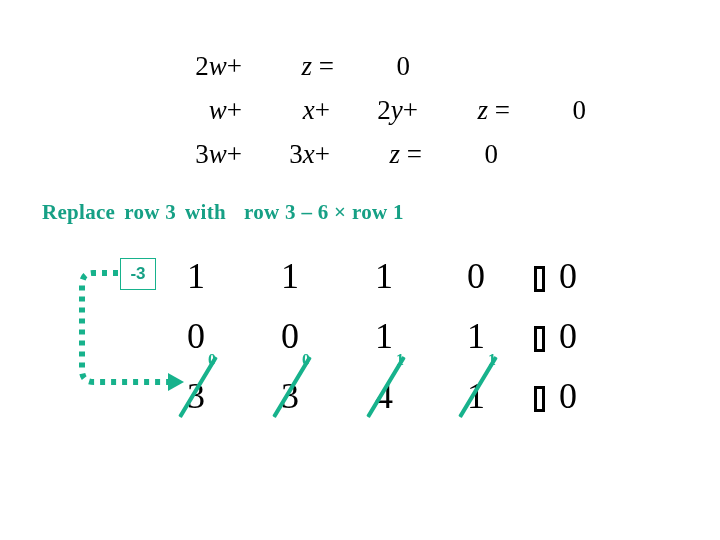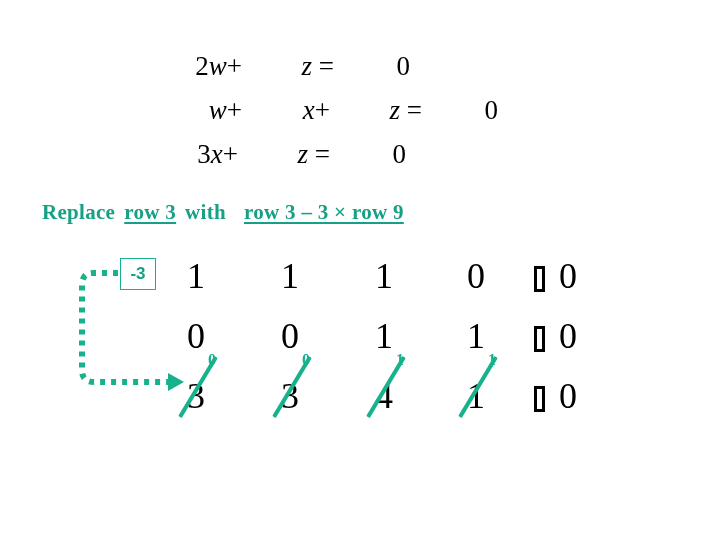--- a/index.html
+++ b/index.html
@@ -59,21 +59,20 @@
     left: 42px;
     top: 200px;
     font-family: "Liberation Serif", "DejaVu Serif", serif;
     font-weight: bold;
     font-size: 21px;
     color: #16A085;
     white-space: nowrap;
     letter-spacing: 0.3px;
   }
   #instruction .u {
-    text-decoration: underline;
     text-underline-offset: 3px;
     text-align: right;
   }
   #instruction .sp { display: inline-block; width: 9px; }
 
   
   #matrix {
     position: absolute;
     left: 0;
     top: 240px;
@@ -201,34 +200,36 @@
 
     <div class="eq-row">
       <span class="eq-cell eq-w">2<i>w</i>+</span>
       <span class="eq-cell eq-z"><i>z</i> =</span>
       <span class="eq-cell eq-rhs">0</span>
     </div>
 
     <div class="eq-row">
       <span class="eq-cell eq-w"><i>w</i>+</span>
       <span class="eq-cell eq-x"><i>x</i>+</span>
+      <span class="eq-cell eq-y">2<i>y</i>+</span>
       <span class="eq-cell eq-z"><i>z</i> =</span>
       <span class="eq-cell eq-rhs">0</span>
     </div>
 
     <div class="eq-row">
+      <span class="eq-cell eq-w">3<i>w</i>+</span>
       <span class="eq-cell eq-x">3<i>x</i>+</span>
       <span class="eq-cell eq-z"><i>z</i> =</span>
       <span class="eq-cell eq-rhs">0</span>
     </div>
 
   </div>
 
   <div id="instruction">
-    <span>Replace</span><span class="sp"></span><span class="u">row 3</span><span class="sp"></span><span>with</span><span class="sp"></span><span class="sp"></span><span class="u">row 3 –  3 × row 9</span>
+    <span>Replace</span><span class="sp"></span><span class="u">row 3</span><span class="sp"></span><span>with</span><span class="sp"></span><span class="sp"></span><span class="u">row 3 –  6 × row 1</span>
   </div>
 
   <div id="matrix">
 
     <div class="m-row" id="m-row-1">
       <span class="m-cell c1">1</span>
       <span class="m-cell c2">1</span>
       <span class="m-cell c3">1</span>
       <span class="m-cell c4">0</span>
       <span class="m-bar"><span class="tofu"></span></span>

